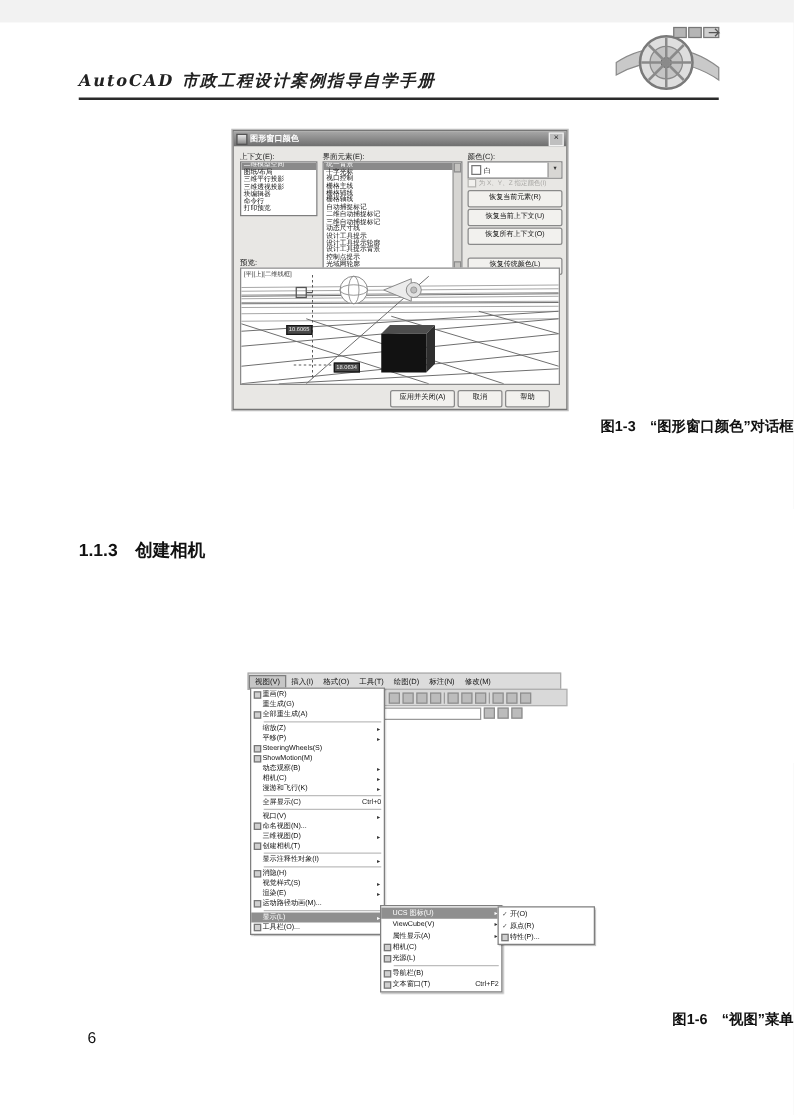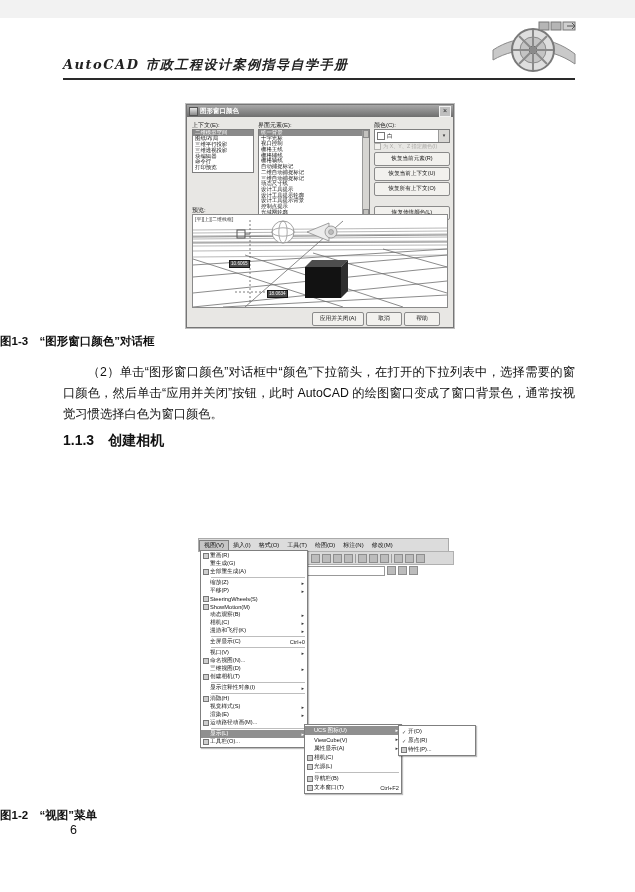--- a/index.html
+++ b/index.html
@@ -39,21 +39,21 @@
   .xbtn{position:absolute;width:74px;height:12px;background:#f2f1ee;border:1px solid #8a8a8a;border-radius:2px;
         font-size:5.6px;line-height:11px;text-align:center;color:#111;white-space:nowrap;}
   .pv{position:absolute;left:5px;top:109px;width:254px;height:92px;background:#fff;border:1px solid #8a8a8a;}
   .vp-label{position:absolute;left:2px;top:1px;font-size:5px;color:#333;white-space:nowrap;}
   .dyn{position:absolute;font-size:4.6px;line-height:6px;background:#4a4a4a;color:#f0f0f0;
        padding:0 1px;border:1px solid #161616;white-space:nowrap;}
   .bb{position:absolute;top:207px;height:12px;background:#f2f1ee;border:1px solid #8a8a8a;border-radius:2px;
       font-size:5.8px;line-height:11px;text-align:center;color:#111;white-space:nowrap;}
 
   
-  .cap{position:absolute;left:0;right:0;text-align:left;font-weight:bold;font-size:11.5px;color:#111;}
+  .cap{position:absolute;left:0;right:0;text-align:right;font-weight:bold;font-size:11.5px;color:#111;}
   .para{position:absolute;left:63px;width:512px;font-size:12.3px;line-height:21px;
         text-align:justify;text-indent:2em;color:#111;}
   .h113{position:absolute;left:63px;top:414px;font-size:14px;font-weight:bold;color:#111;}
 
   
   .fig4{position:absolute;left:198px;top:520px;width:280px;height:262px;}
   .mbar{position:absolute;left:0;top:0;width:249px;height:12px;background:#dcdcdc;
         border:1px solid #aaa;display:flex;align-items:center;font-size:6px;color:#111;}
   .mbar span{padding:0 4px;white-space:nowrap;}
   .mbar span.active{background:#c6c6c6;border:1px solid #7f7f7f;}
@@ -213,21 +213,20 @@
       <div class="dyn" style="left:74px;top:75px">18.0634</div>
     </div>
 
     <div class="bb" style="left:125px;width:50px">应用并关闭(A)</div>
     <div class="bb" style="left:179px;width:34px">取消</div>
     <div class="bb" style="left:217px;width:34px">帮助</div>
   </div>
 
   <div class="cap" style="top:316px">图1-3　“图形窗口颜色”对话框</div>
 
-  <div class="para" style="top:344px">（2）单击“图形窗口颜色”对话框中“颜色”下拉箭头，在打开的下拉列表中，选择需要的窗口颜色，然后单击“应用并关闭”按钮，此时 AutoCAD 的绘图窗口变成了窗口背景色，通常按视觉习惯选择白色为窗口颜色。</div>
   <div class="h113">1.1.3　创建相机</div>
 
   <div class="fig4">
     <div class="mbar">
       <span class="active">视图(V)</span>
       <span>插入(I)</span>
       <span>格式(O)</span>
       <span>工具(T)</span>
       <span>绘图(D)</span>
       <span>标注(N)</span>
@@ -437,15 +436,15 @@
         </div>
       <div class="mi">
           <span class="ic">
             <i></i>
           </span>
           <span class="lbl">特性(P)...</span>
         </div>
     </div>
   </div>
 
-  <div class="cap" style="top:790px">图1-2　“视图”菜单</div>
+  <div class="cap" style="top:790px">图1-6　“视图”菜单</div>
   <div class="pageno">6</div>
 </div>
 
 </body></html>

